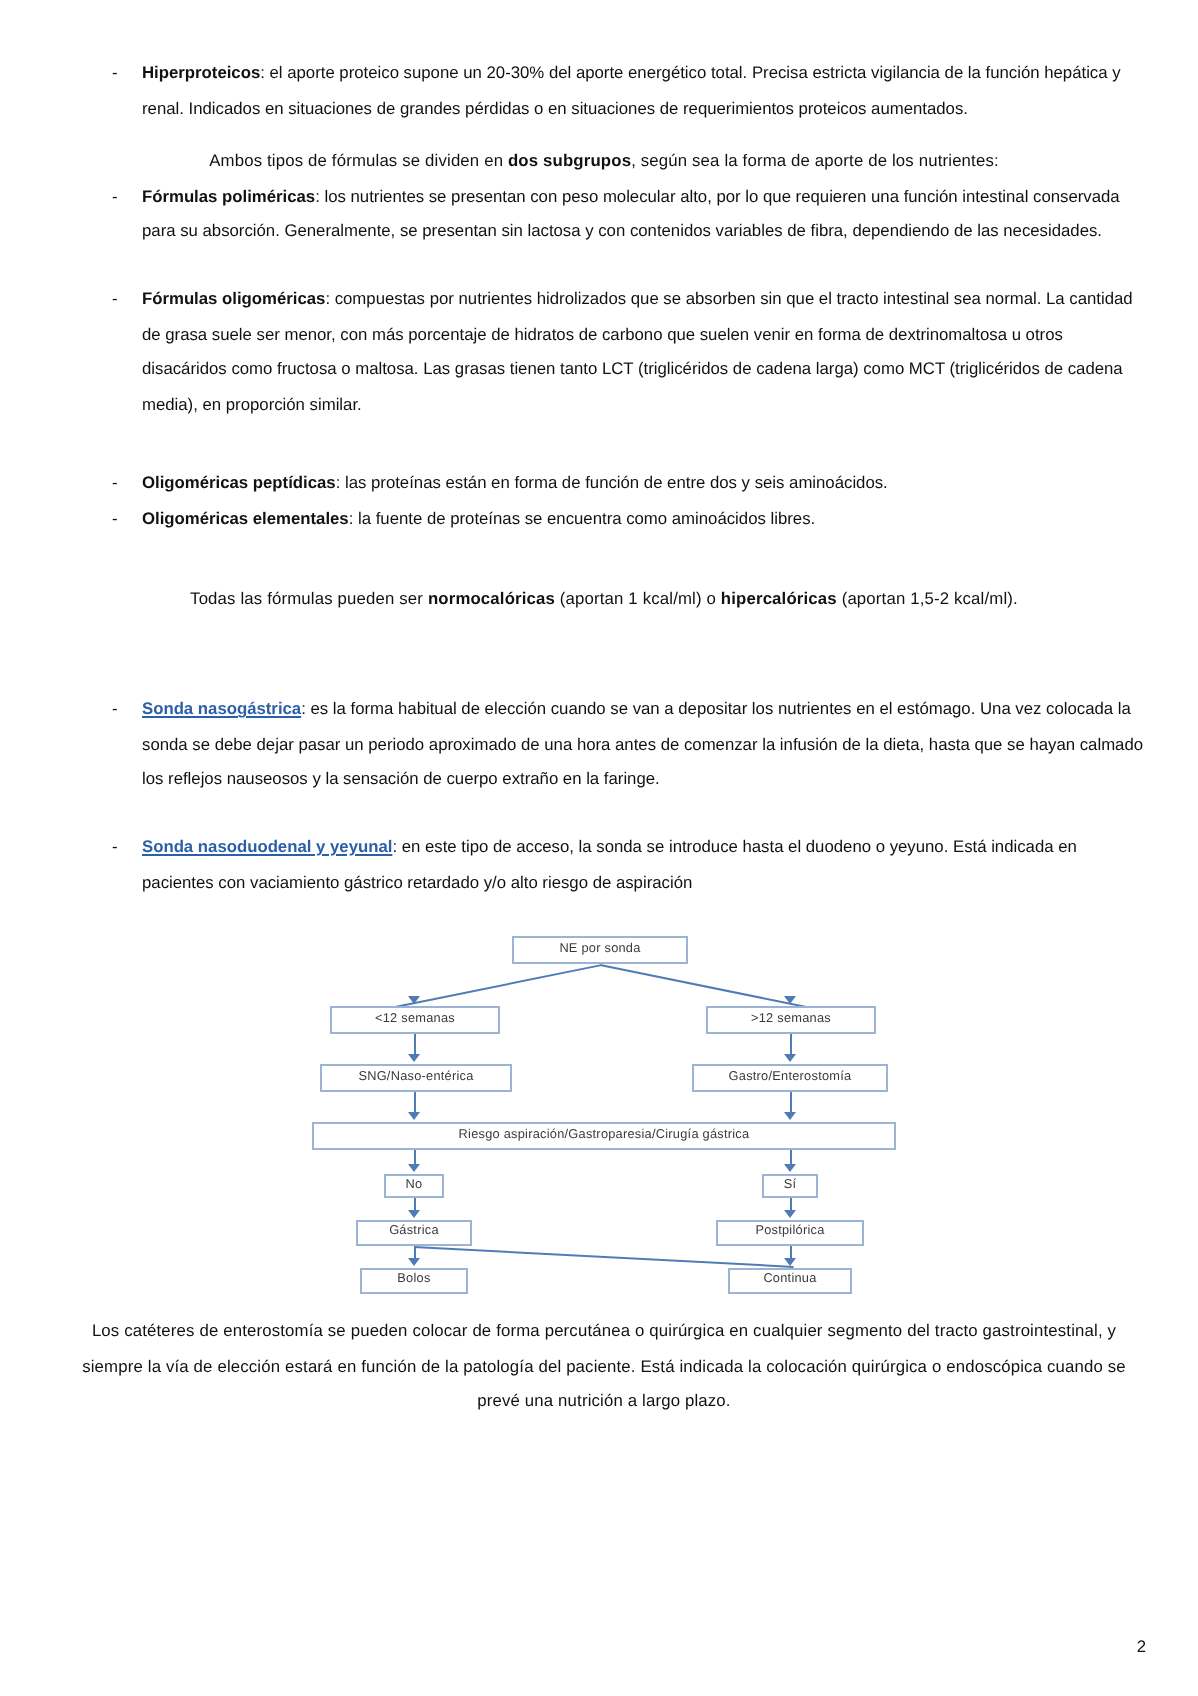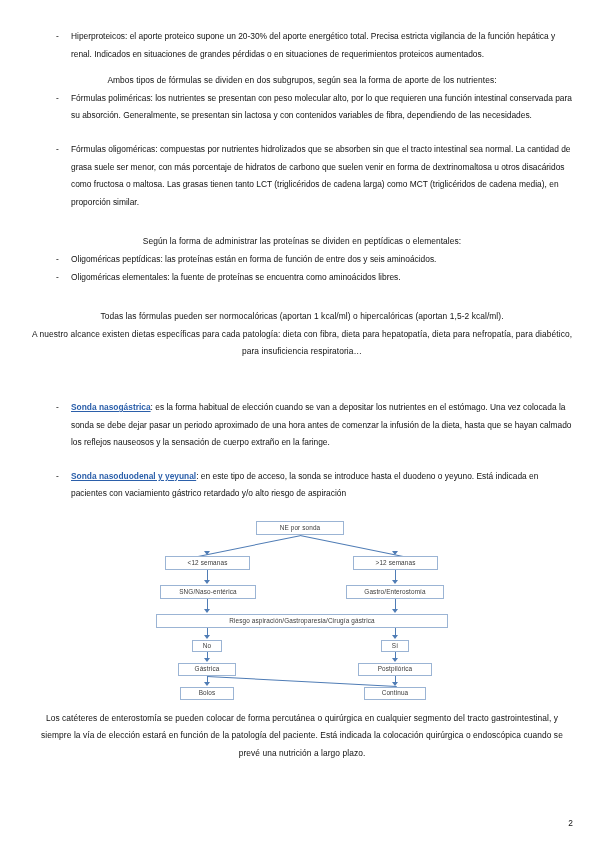--- a/index.html
+++ b/index.html
@@ -34,21 +34,21 @@
     padding-left: 40px;
     font-size: 8.4px;
     line-height: 17.6px;
     margin: 0;
   }
   .bullet-item .dash {
     position: absolute;
     left: 25px;
     top: 0;
   }
-  .bold { font-weight: normal; }
+  .bold { font-weight: bold; }
   .link {
     color: #2b5faa;
     font-weight: bold;
     text-decoration: underline;
   }
   .spacer-sm { height: 9px; }
   .spacer-md { height: 16px; }
   .spacer-lg { height: 22px; }
   h2.section-heading {
     font-size: 11px;
@@ -133,39 +133,37 @@
 
   <div class="spacer-md"></div>
 
   <div class="bullet-item">
     <span class="dash">-</span>
     <span class="bold">Fórmulas oligoméricas</span><span>: compuestas por nutrientes hidrolizados que se absorben sin que el tracto intestinal sea normal. La cantidad de grasa suele ser menor, con más porcentaje de hidratos de carbono que suelen venir en forma de dextrinomaltosa u otros disacáridos como fructosa o maltosa. Las grasas tienen tanto LCT (triglicéridos de cadena larga) como MCT (triglicéridos de cadena media), en proporción similar.</span>
   </div>
 
   <div class="spacer-lg"></div>
 
-  <div class="para">Según la forma de administrar las proteínas se dividen en peptídicas o elementales:</div>
 
   <div class="bullet-item">
     <span class="dash">-</span>
     <span class="bold">Oligoméricas peptídicas</span><span>: las proteínas están en forma de función de entre dos y seis aminoácidos.</span>
   </div>
 
   <div class="bullet-item">
     <span class="dash">-</span>
     <span class="bold">Oligoméricas elementales</span><span>: la fuente de proteínas se encuentra como aminoácidos libres.</span>
   </div>
 
   <div class="spacer-lg"></div>
 
   <div class="para">
     <span>Todas las fórmulas pueden ser </span><span class="bold">normocalóricas</span><span> (aportan 1 kcal/ml) o </span><span class="bold">hipercalóricas</span><span> (aportan 1,5-2 kcal/ml).</span>
   </div>
 
-  <div class="para">A nuestro alcance existen dietas específicas para cada patología: dieta con fibra, dieta para hepatopatía, dieta para nefropatía, para diabético, para insuficiencia respiratoria…</div>
 
   <div class="spacer-lg"></div>
   <div class="spacer-md"></div>
 
 
 
   <div class="bullet-item">
     <span class="dash">-</span>
     <span class="link">Sonda nasogástrica</span><span>: es la forma habitual de elección cuando se van a depositar los nutrientes en el estómago. Una vez colocada la sonda se debe dejar pasar un periodo aproximado de una hora antes de comenzar la infusión de la dieta, hasta que se hayan calmado los reflejos nauseosos y la sensación de cuerpo extraño en la faringe.</span>
   </div>

